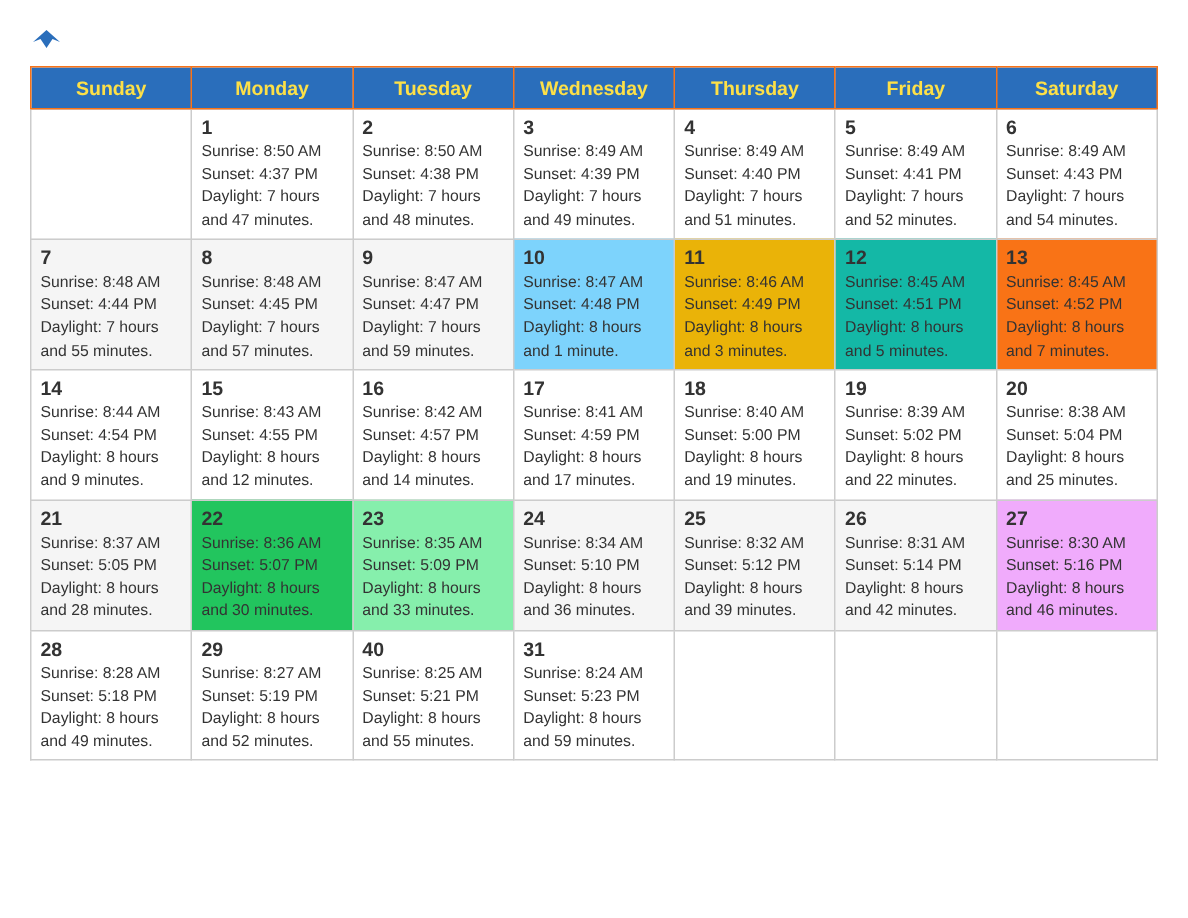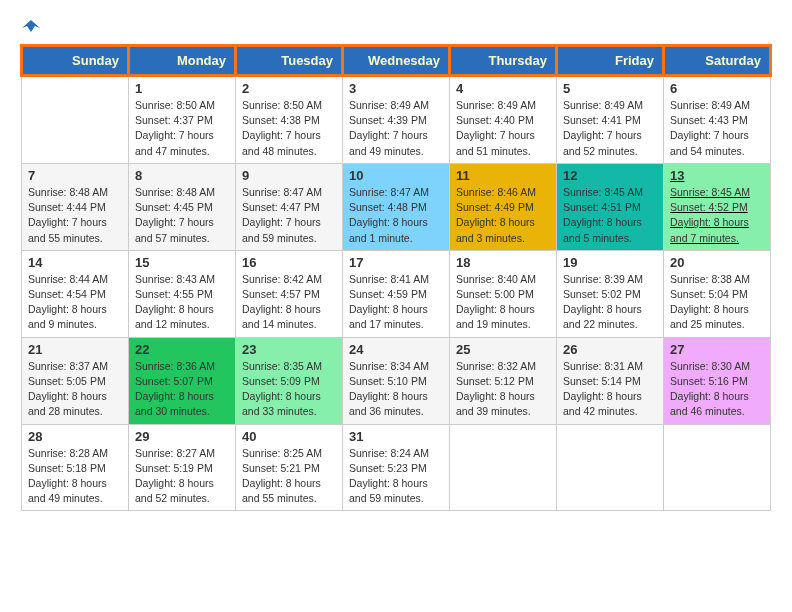--- a/index.html
+++ b/index.html
@@ -29,26 +29,26 @@
       font-size: 16px;
       color: #555;
     }
     .calendar {
       width: 100%;
       border-collapse: collapse;
       margin-top: 6px;
     }
     .calendar th {
       background-color: #2a6ebb;
-      color: #fef9c3;
+      color: #fde047;
       font-size: 13px;
       font-weight: bold;
-      text-align: right;
+      text-align: center;
       padding: 6px 8px;
-      border: 3px solid #f97316;
+      border: 1px solid #f97316;
     }
     .calendar td {
       border: 1px solid #ccc;
       vertical-align: top;
       padding: 4px 6px;
       width: calc(100% / 7);
       min-height: 80px;
       background: #fff;
     }
     .calendar tr:nth-child(even) td {
@@ -163,21 +163,21 @@
           <div class="day-info">Sunrise: 8:47 AM<br>Sunset: 4:48 PM<br>Daylight: 8 hours and 1 minute.</div>
         </td>
         <td style="background: #eab308;">
           <span class="day-number">11</span>
           <div class="day-info">Sunrise: 8:46 AM<br>Sunset: 4:49 PM<br>Daylight: 8 hours and 3 minutes.</div>
         </td>
         <td style="background: #14b8a6;">
           <span class="day-number">12</span>
           <div class="day-info">Sunrise: 8:45 AM<br>Sunset: 4:51 PM<br>Daylight: 8 hours and 5 minutes.</div>
         </td>
-        <td style="background: #86efac; text-decoration: underline;">
+        <td style="background: #f97316;">
           <span class="day-number">13</span>
           <div class="day-info">Sunrise: 8:45 AM<br>Sunset: 4:52 PM<br>Daylight: 8 hours and 7 minutes.</div>
         </td>
       </tr>
       <tr>
         <td>
           <span class="day-number">14</span>
           <div class="day-info">Sunrise: 8:44 AM<br>Sunset: 4:54 PM<br>Daylight: 8 hours and 9 minutes.</div>
         </td>
         <td>

